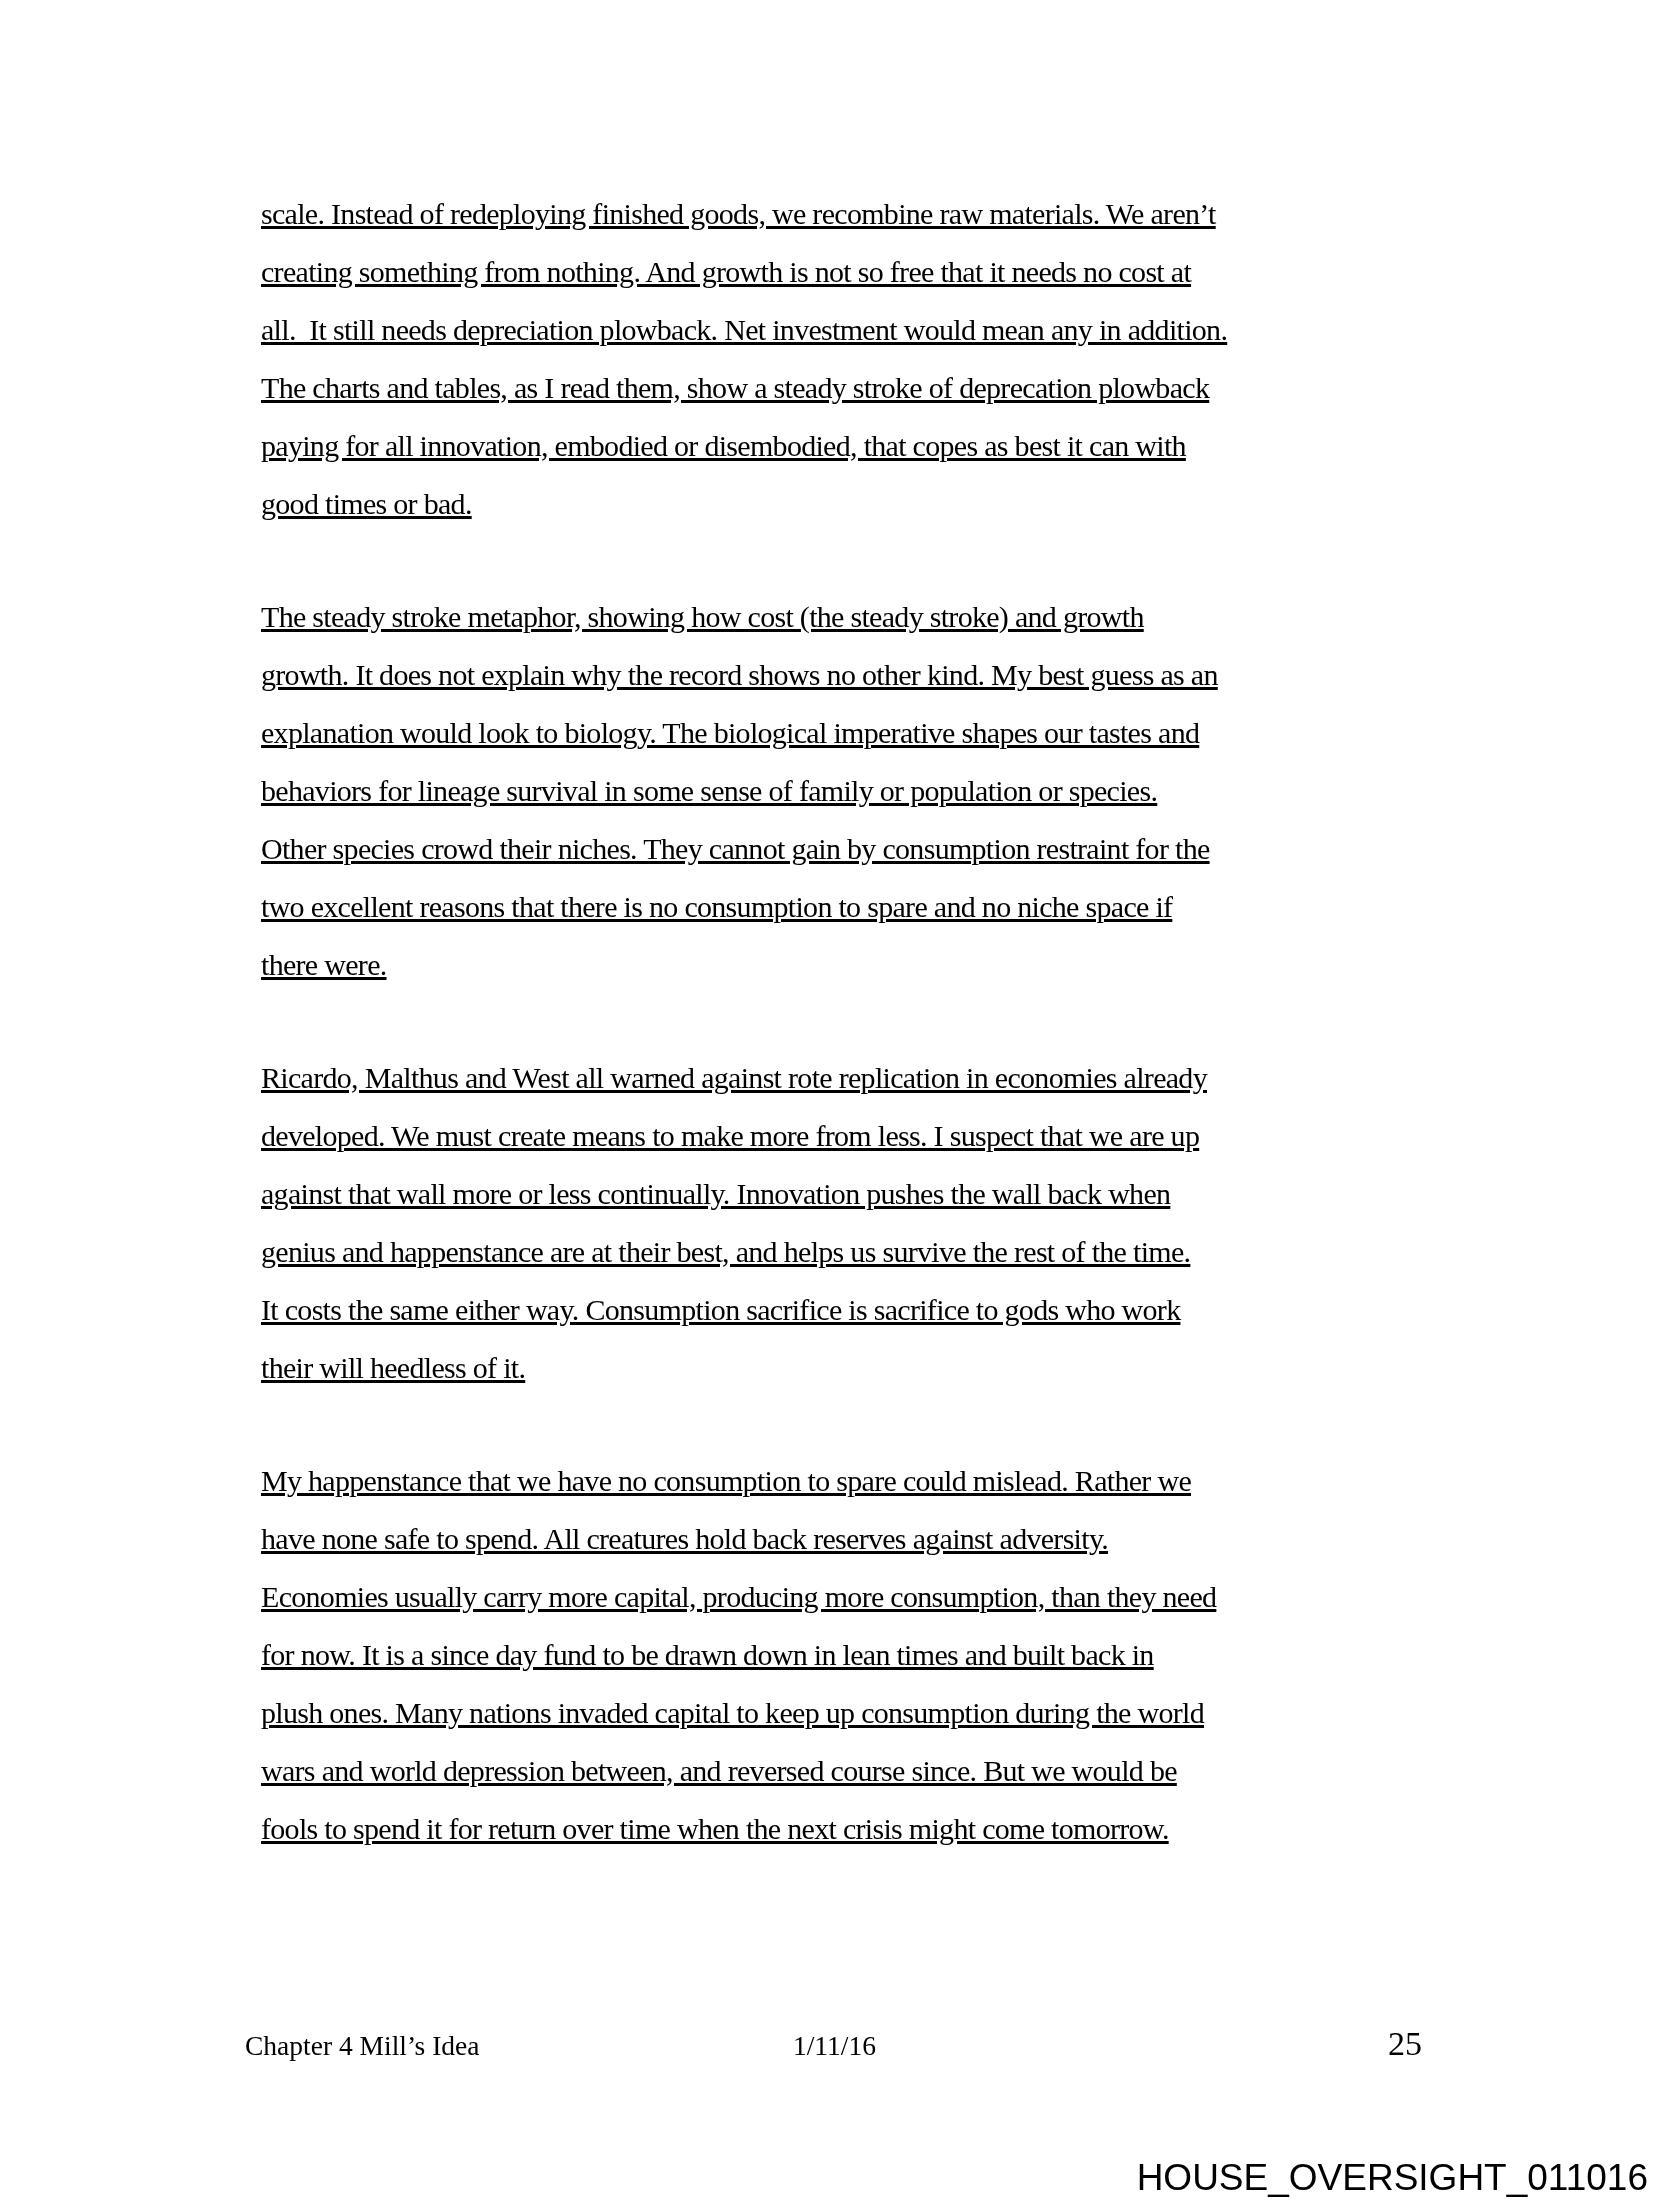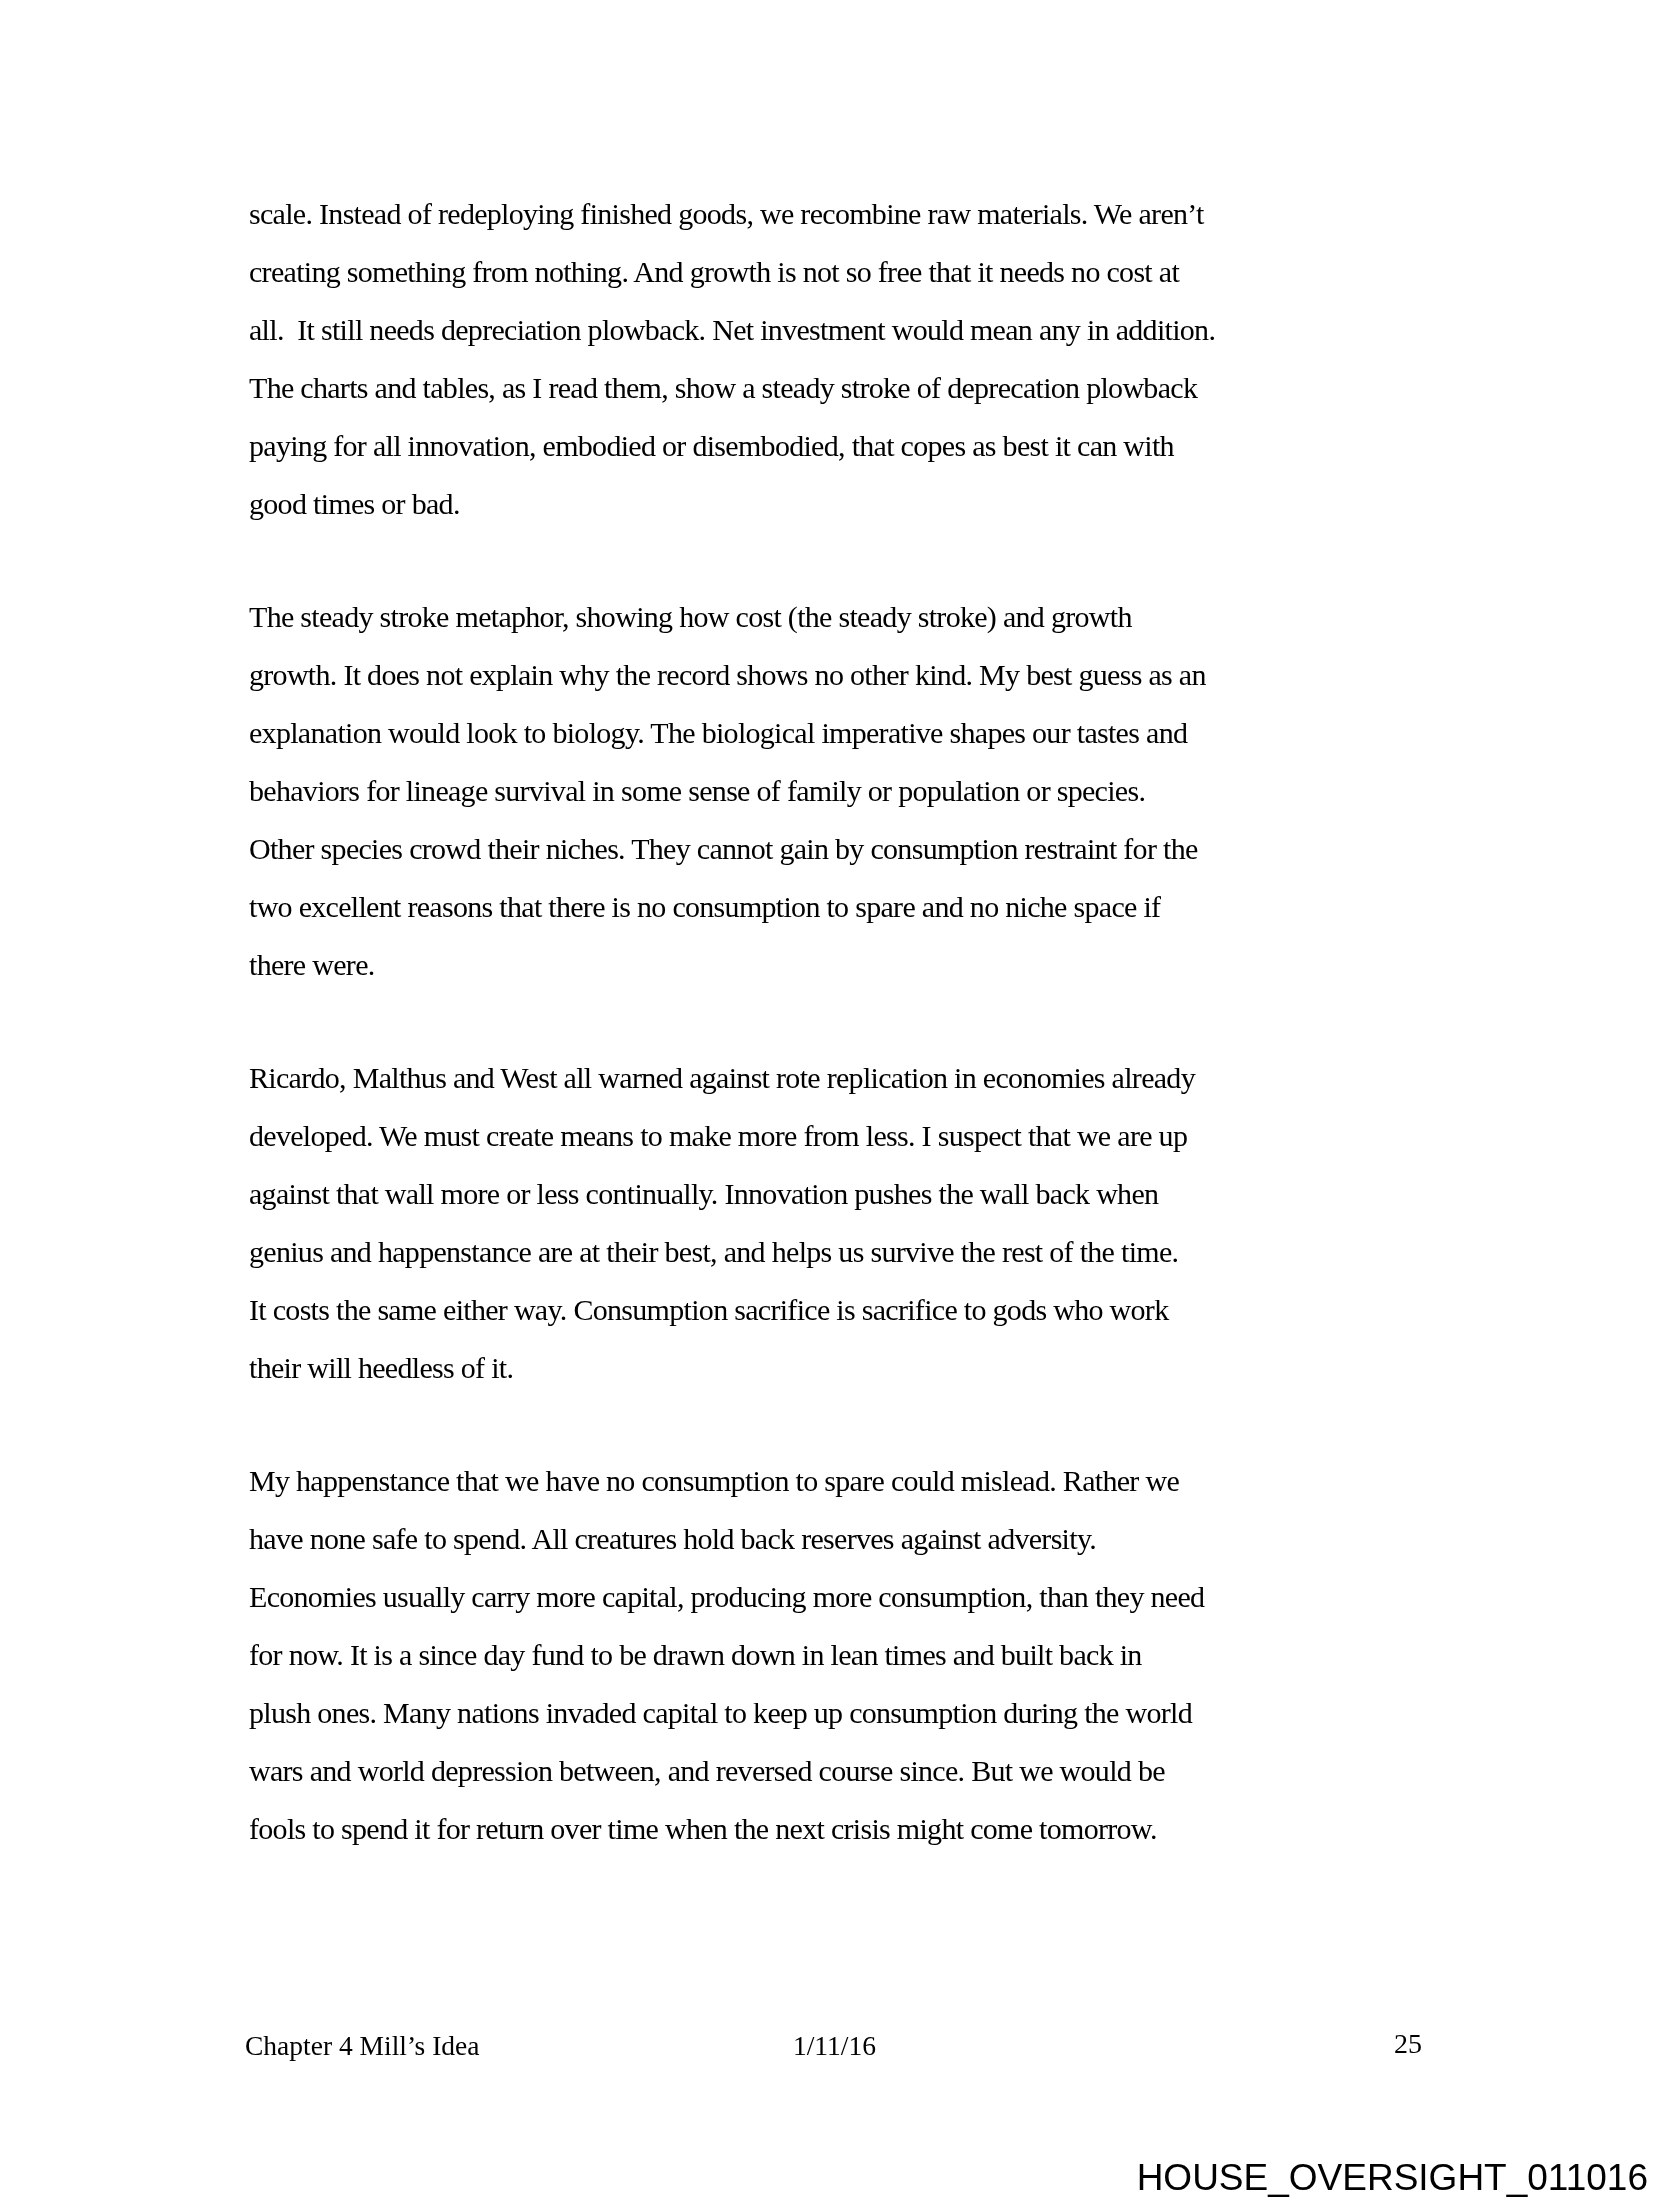--- a/index.html
+++ b/index.html
@@ -15,22 +15,23 @@
     overflow: hidden;
     font-family: "Liberation Serif", serif;
     color: #000000;
   }
   .body-text {
     position: absolute;
     left: 245px;
     top: 185px;
   }
   .para {
-    margin: 0 0 55px 4px;
+    margin: 0 0 55px 16px;
     padding: 0;
+    text-decoration: underline;
   }
   .line {
     height: 58px;
     line-height: 58px;
     font-size: 30px;
     letter-spacing: -0.7px;
     white-space: pre;
   }
   .footer-left {
     position: absolute;
@@ -47,21 +48,21 @@
     width: 1669px;
     text-align: center;
     font-size: 27.5px;
     line-height: 31px;
     white-space: pre;
   }
   .footer-right {
     position: absolute;
     right: 247px;
     top: 2025px;
-    font-size: 28px;
+    font-size: 34px;
     line-height: 37px;
     white-space: pre;
   }
   .watermark {
     position: absolute;
     right: 21px;
     top: 2157px;
     font-family: Liberation Sans, sans-serif;
     font-size: 37px;
     line-height: 41px;

